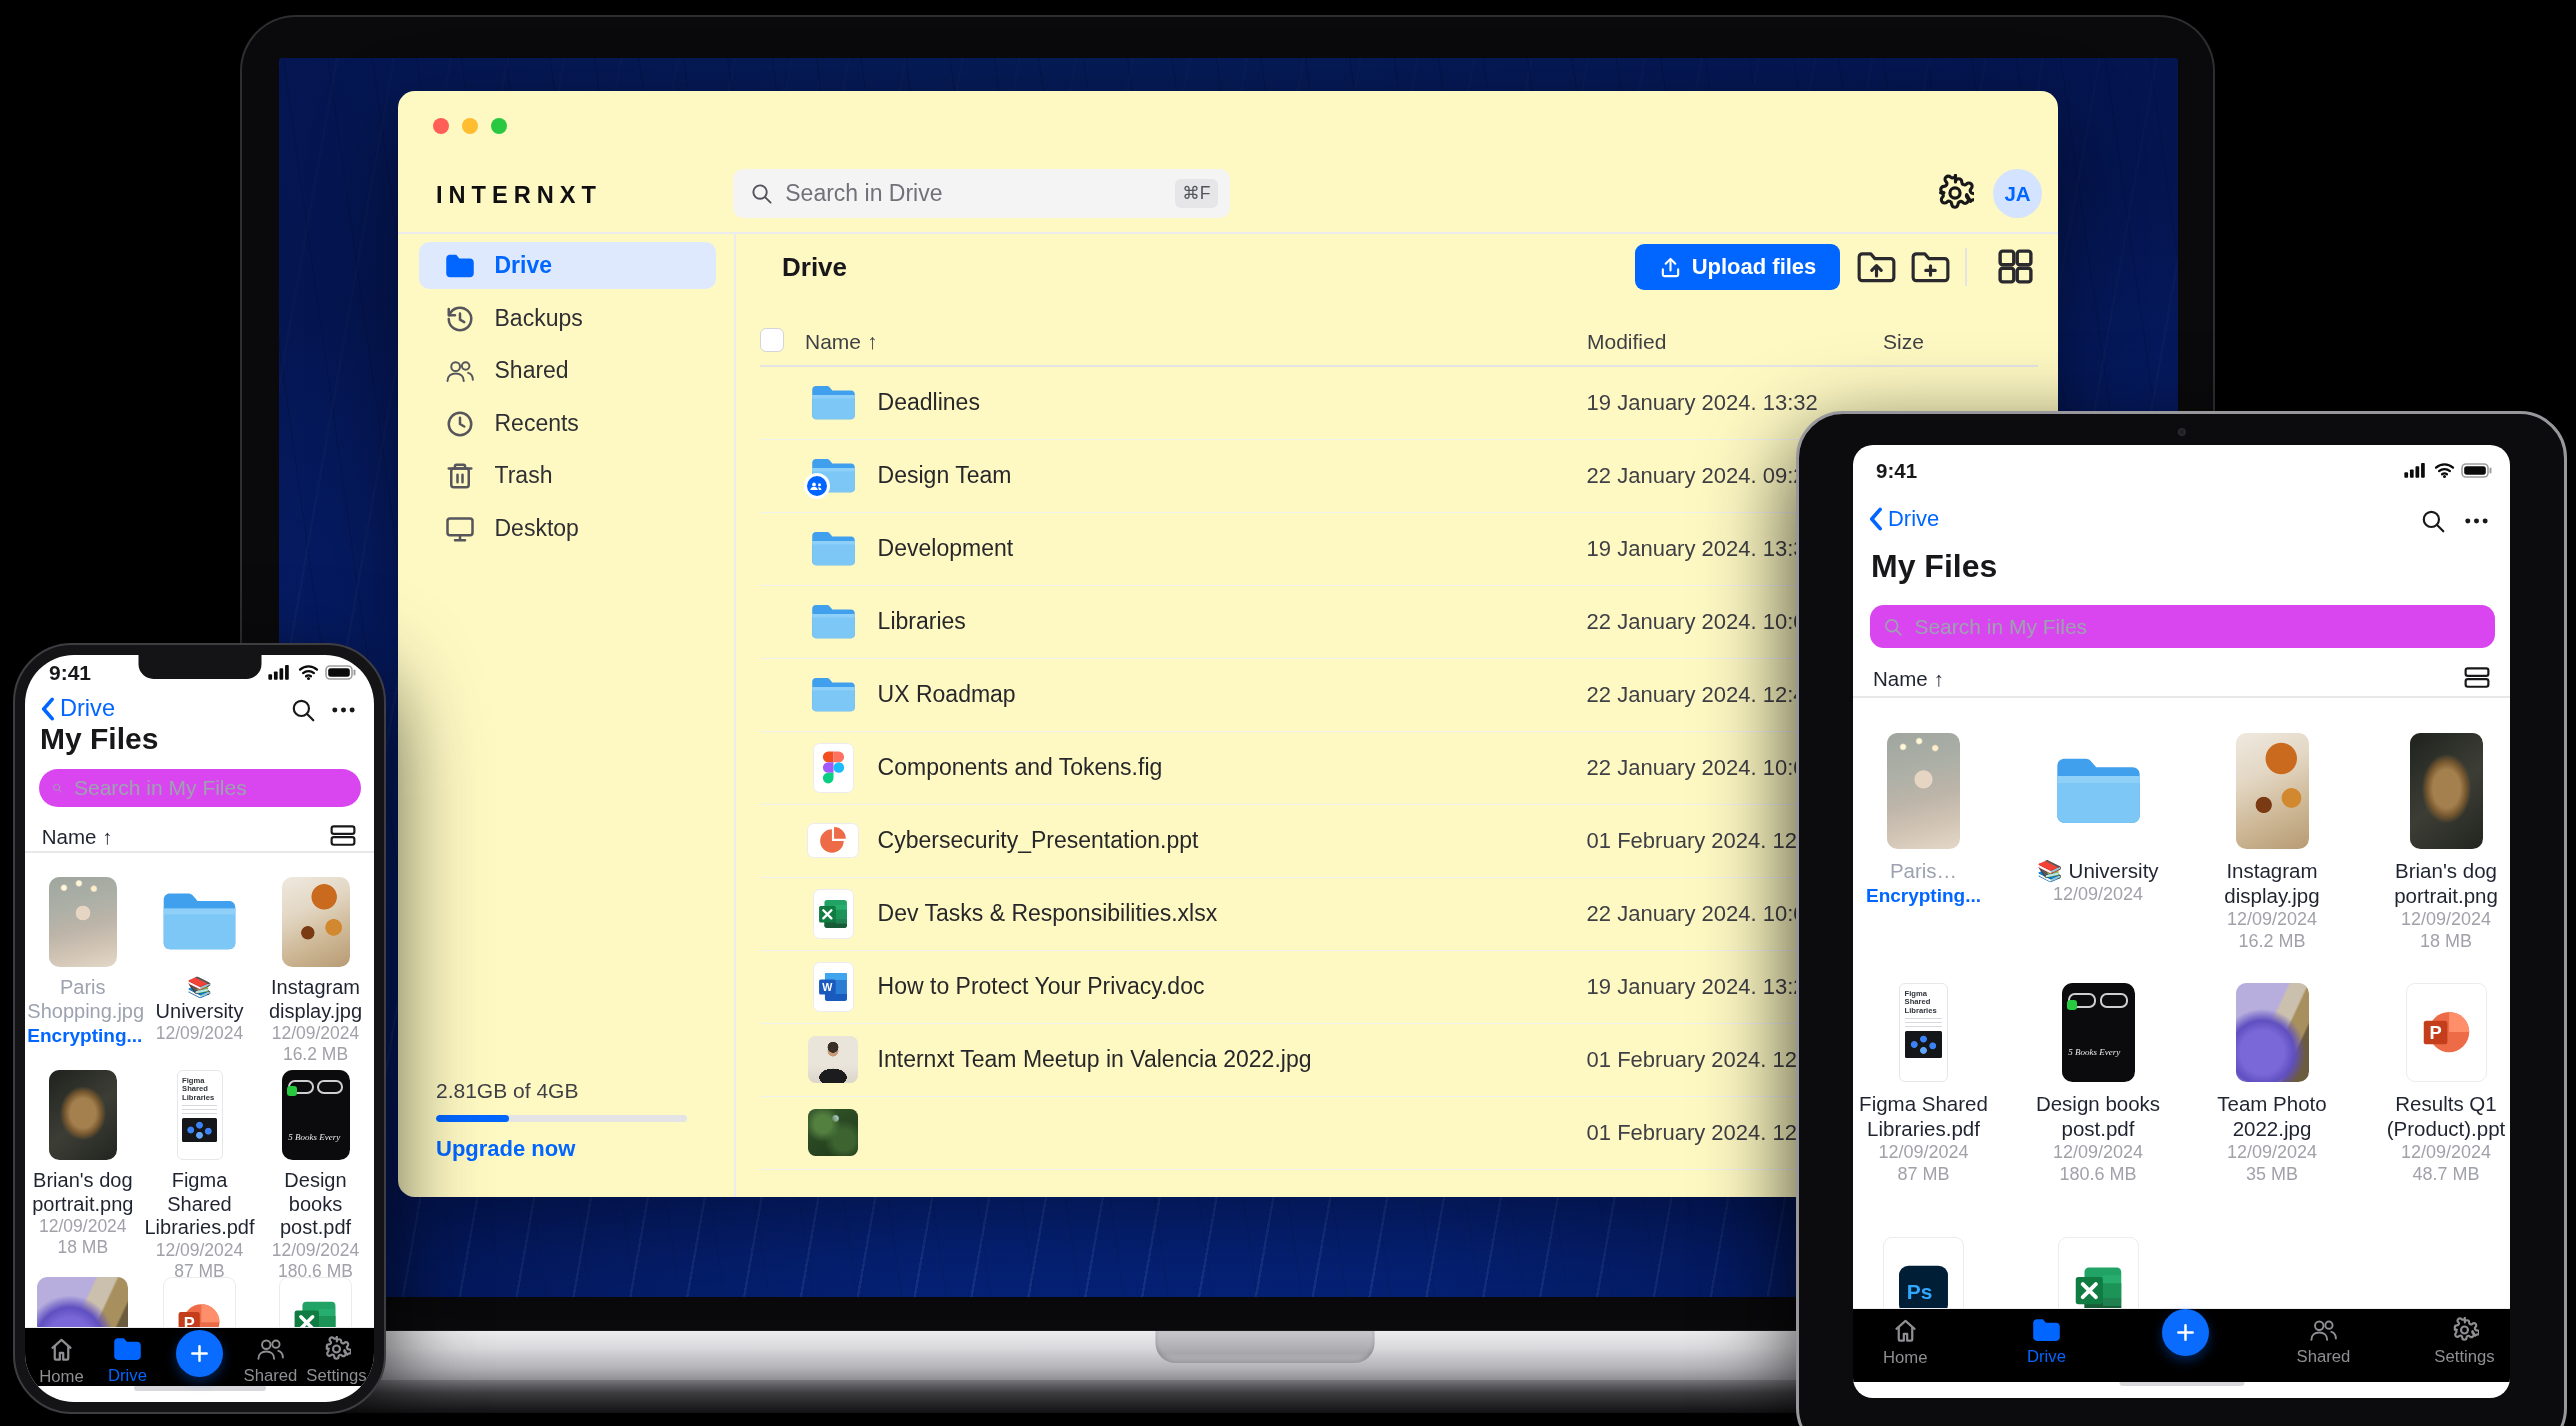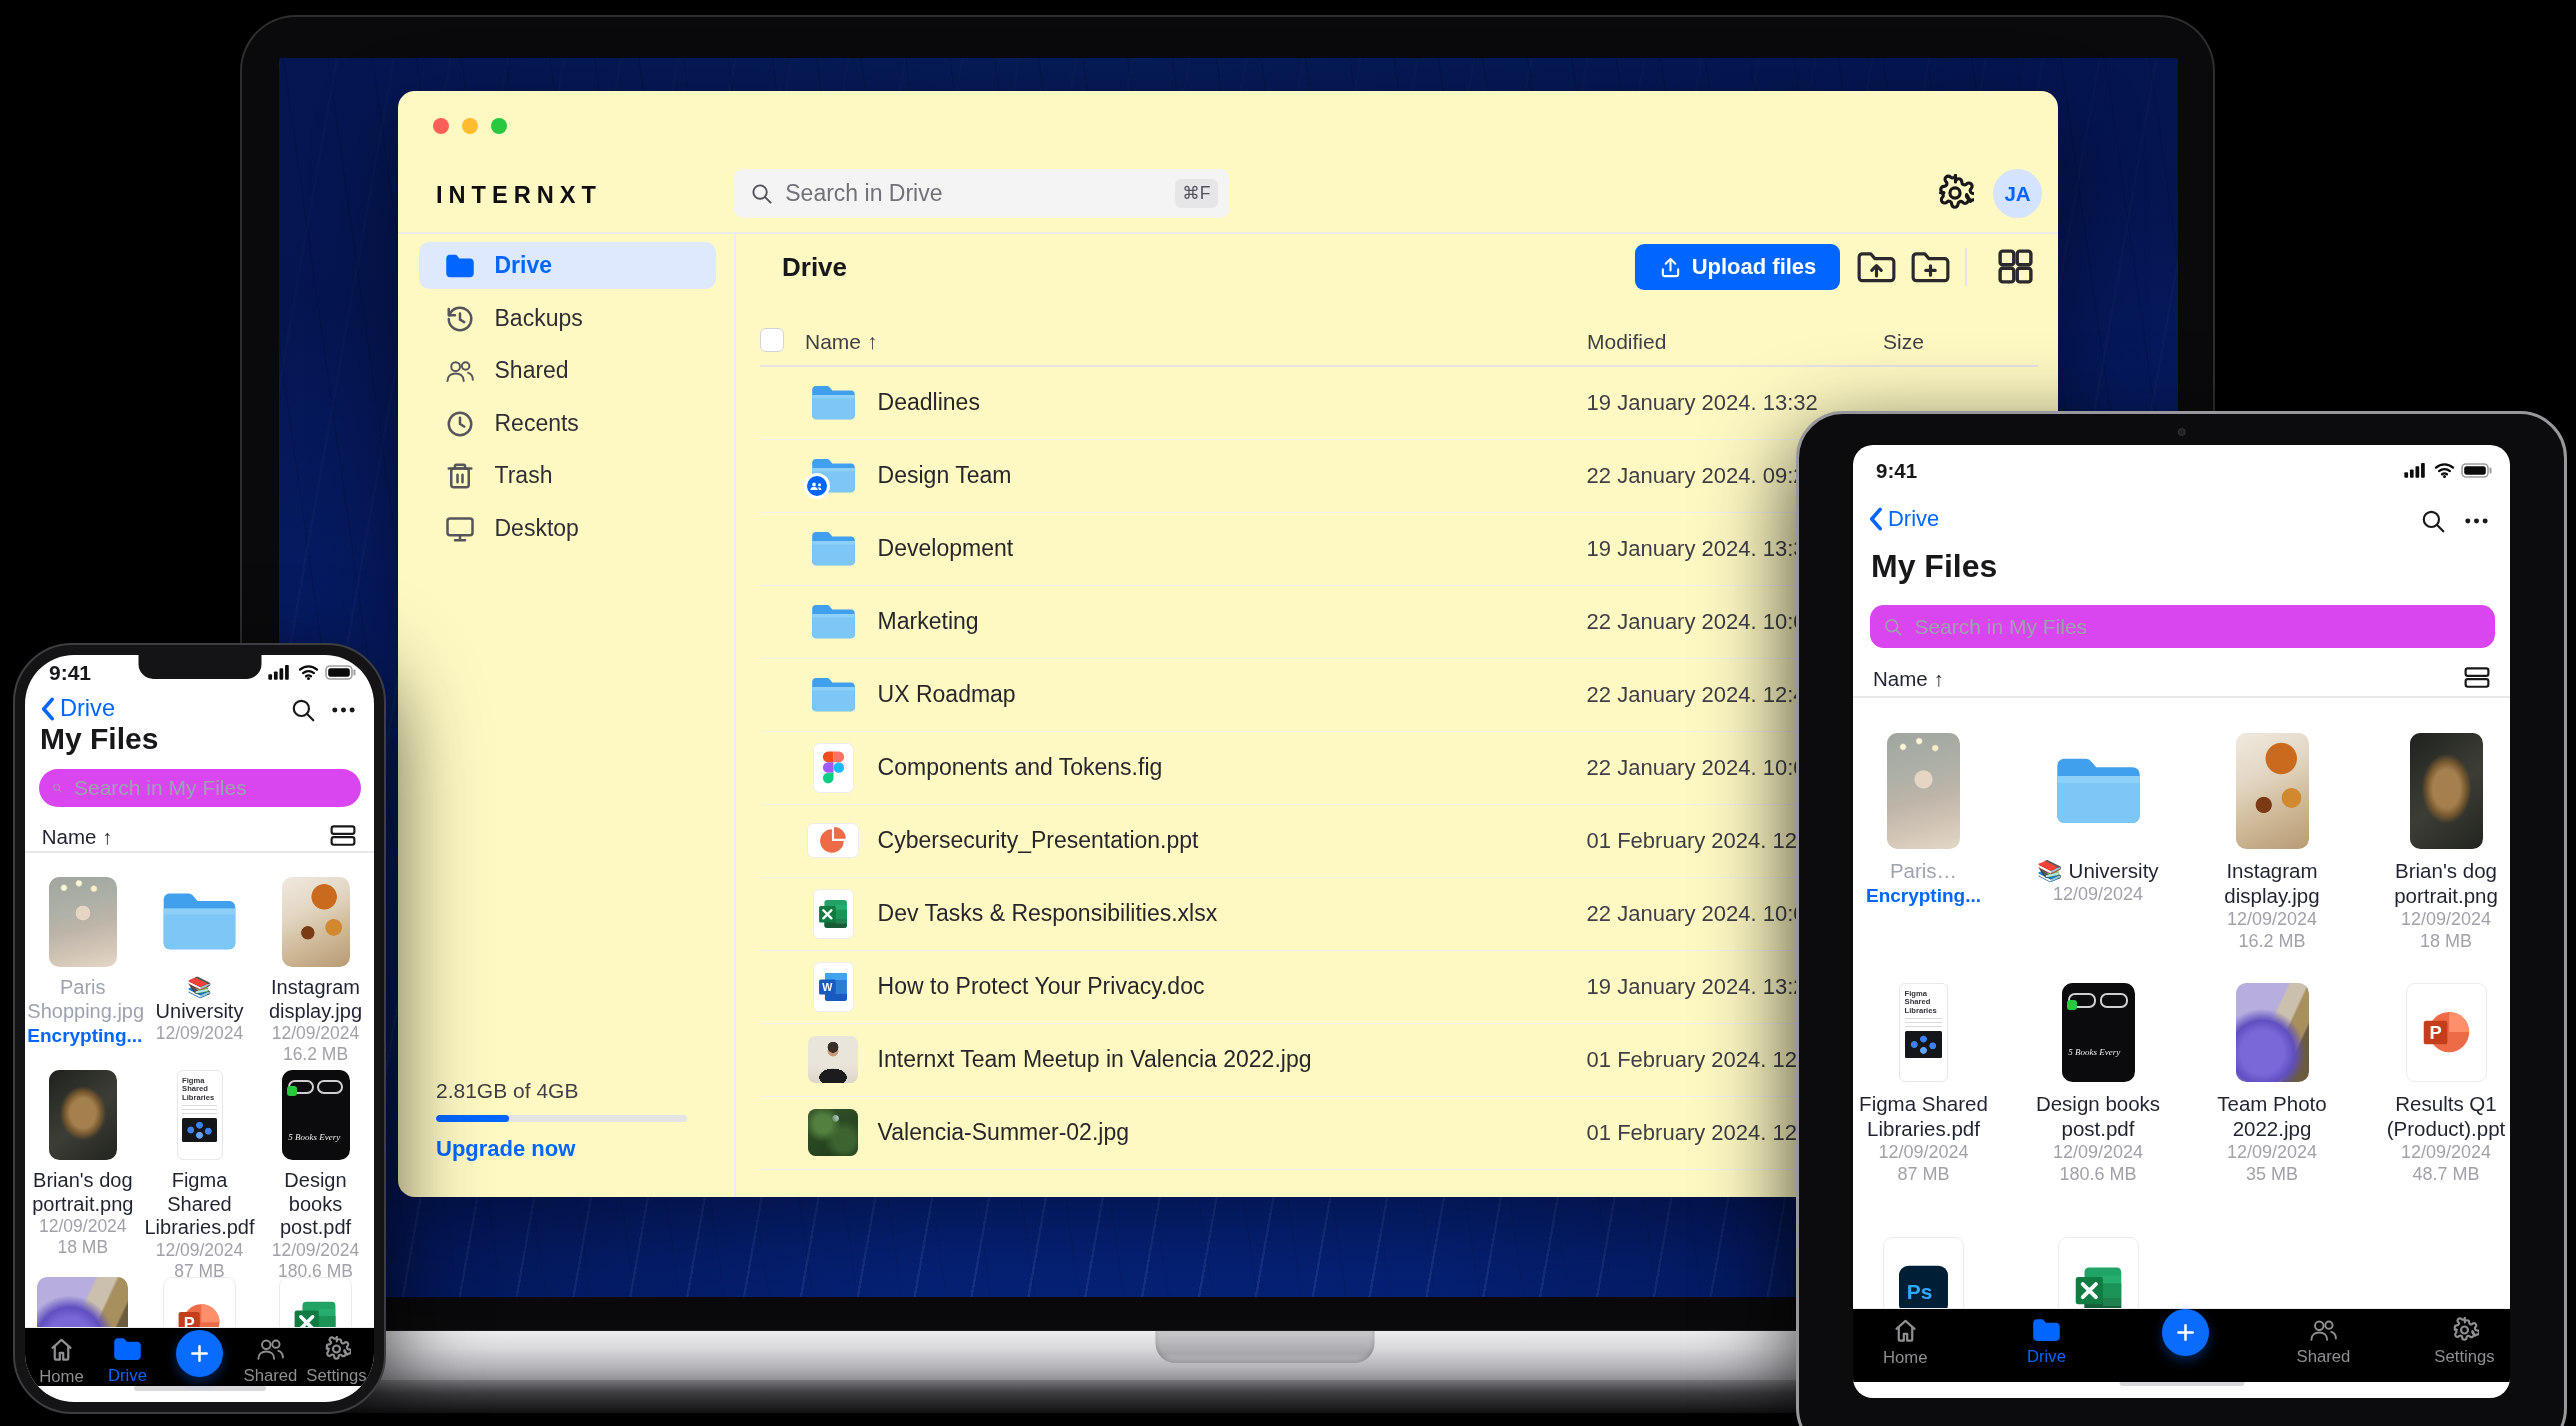--- a/index.html
+++ b/index.html
@@ -356,21 +356,21 @@
             <span class="fmod">19 January 2024. 13:34</span>
           </div>
           <div class="frow" style="top: 352px;">
             <div class="icelll">
               <div class="fold-wrap"><svg viewBox="0 0 64 50" style="width:100%;height:100%">
                   <path fill="#41a0ee" d="M3 7c0-2.8 2.2-5 5-5h15c1.6 0 3.1.8 4 2l3.4 4H56c2.8 0 5 2.2 5 5v29c0 2.8-2.2 5-5 5H8c-2.8 0-5-2.2-5-5V7z"></path>
                   <path fill="#7cc7f6" d="M3 14h58v28c0 2.8-2.2 5-5 5H8c-2.8 0-5-2.2-5-5V14z"></path>
                   <path fill="#95d4f9" opacity=".7" d="M3 14h58v5H3z"></path>
                 </svg></div>
             </div>
-            <span class="fname">Marketing</span>
+            <span class="fname">Libraries</span>
             <span class="fmod">22 January 2024. 10:08</span>
           </div>
           <div class="frow" style="top: 425px;">
             <div class="icelll">
               <div class="fold-wrap"><svg viewBox="0 0 64 50" style="width:100%;height:100%">
                   <path fill="#41a0ee" d="M3 7c0-2.8 2.2-5 5-5h15c1.6 0 3.1.8 4 2l3.4 4H56c2.8 0 5 2.2 5 5v29c0 2.8-2.2 5-5 5H8c-2.8 0-5-2.2-5-5V7z"></path>
                   <path fill="#7cc7f6" d="M3 14h58v28c0 2.8-2.2 5-5 5H8c-2.8 0-5-2.2-5-5V14z"></path>
                   <path fill="#95d4f9" opacity=".7" d="M3 14h58v5H3z"></path>
                 </svg></div>
             </div>
@@ -447,21 +447,20 @@
             <div class="icelll">
               <div class="thumb-sm photo-meetup"></div>
             </div>
             <span class="fname">Internxt Team Meetup in Valencia 2022.jpg</span>
             <span class="fmod">01 February 2024. 12:3</span>
           </div>
           <div class="frow" style="top: 863px;">
             <div class="icelll">
               <div class="thumb-sm photo-valencia"></div>
             </div>
-            <span class="fname">Valencia-Summer-02.jpg</span>
             <span class="fmod">01 February 2024. 12:3</span>
           </div>
         </div>
     </main>
   </div>
 
   <div class="laptop-base">
       <div class="base-notch"></div>
     </div>
   <div class="laptop-front"></div>

